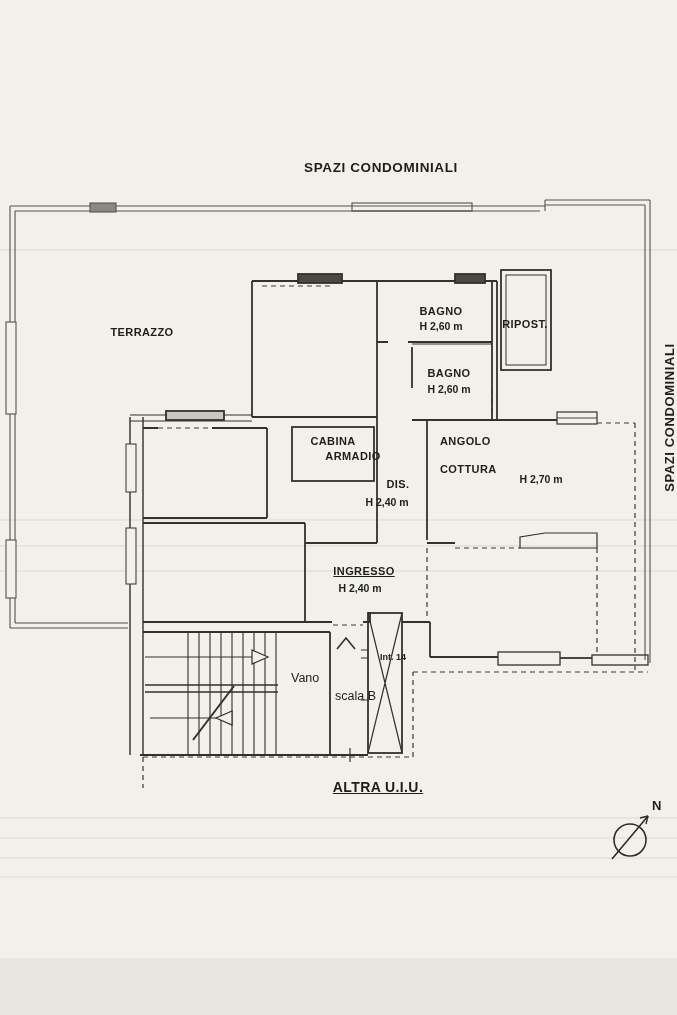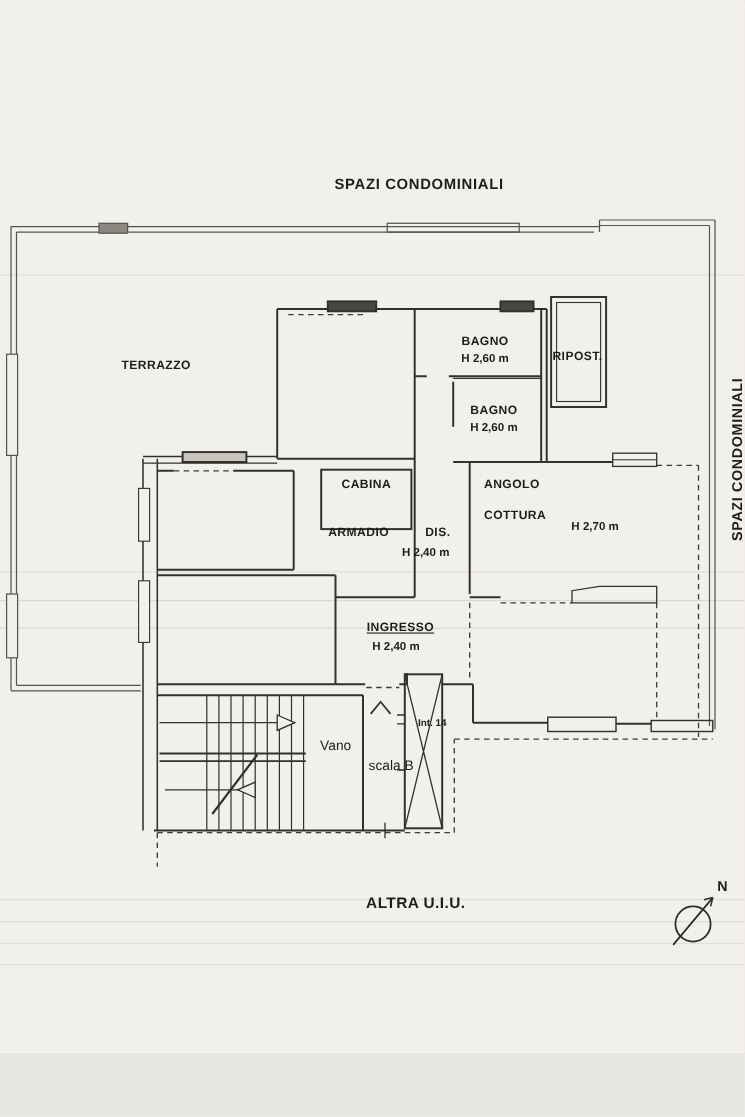--- a/index.html
+++ b/index.html
@@ -143,35 +143,35 @@
 
   <div class="lbl room center" style="left:441px;top:304px;">BAGNO</div>
   <div class="lbl hgt center" style="left:441px;top:319px;">H 2,60 m</div>
 
   <div class="lbl room center" style="left:525px;top:317px;">RIPOST.</div>
 
   <div class="lbl room center" style="left:449px;top:366px;">BAGNO</div>
   <div class="lbl hgt center" style="left:449px;top:382px;">H 2,60 m</div>
 
   <div class="lbl room center" style="left:333px;top:434px;">CABINA</div>
-  <div class="lbl room center" style="left:326px;top:449px;margin-top:28px;">ARMADIO</div>
+  <div class="lbl room center" style="left:353px;top:449px;">ARMADIO</div>
 
   <div class="lbl room" style="left:440px;top:434px;text-align:left;">ANGOLO</div>
   <div class="lbl room" style="left:440px;top:449px;text-align:left;margin-top:13px;">COTTURA</div>
 
   <div class="lbl room center" style="left:398px;top:477px;">DIS.</div>
   <div class="lbl hgt center" style="left:387px;top:495px;">H 2,40 m</div>
 
   <div class="lbl hgt center" style="left:541px;top:472px;">H 2,70 m</div>
 
   <div class="lbl room center" style="left:364px;top:564px;text-decoration:underline;">INGRESSO</div>
   <div class="lbl hgt center" style="left:360px;top:581px;">H 2,40 m</div>
 
   <div class="lbl small center" style="left:346px;top:651px;margin-left:47px;">Int. 14</div>
 
   <div class="lbl hand" style="left:291px;top:670px;">Vano</div>
   <div class="lbl hand" style="left:291px;top:688px;margin-left:44px;">scala B</div>
 
-  <div class="lbl big center" style="left:378px;top:811px;">ALTRA U.I.U.</div>
+  <div class="lbl big center" style="left:378px;top:778px;text-decoration:underline;">ALTRA U.I.U.</div>
 
   <div class="lbl north" style="left:652px;top:797px;">N</div>
 
 </div>
 
 </body></html>

